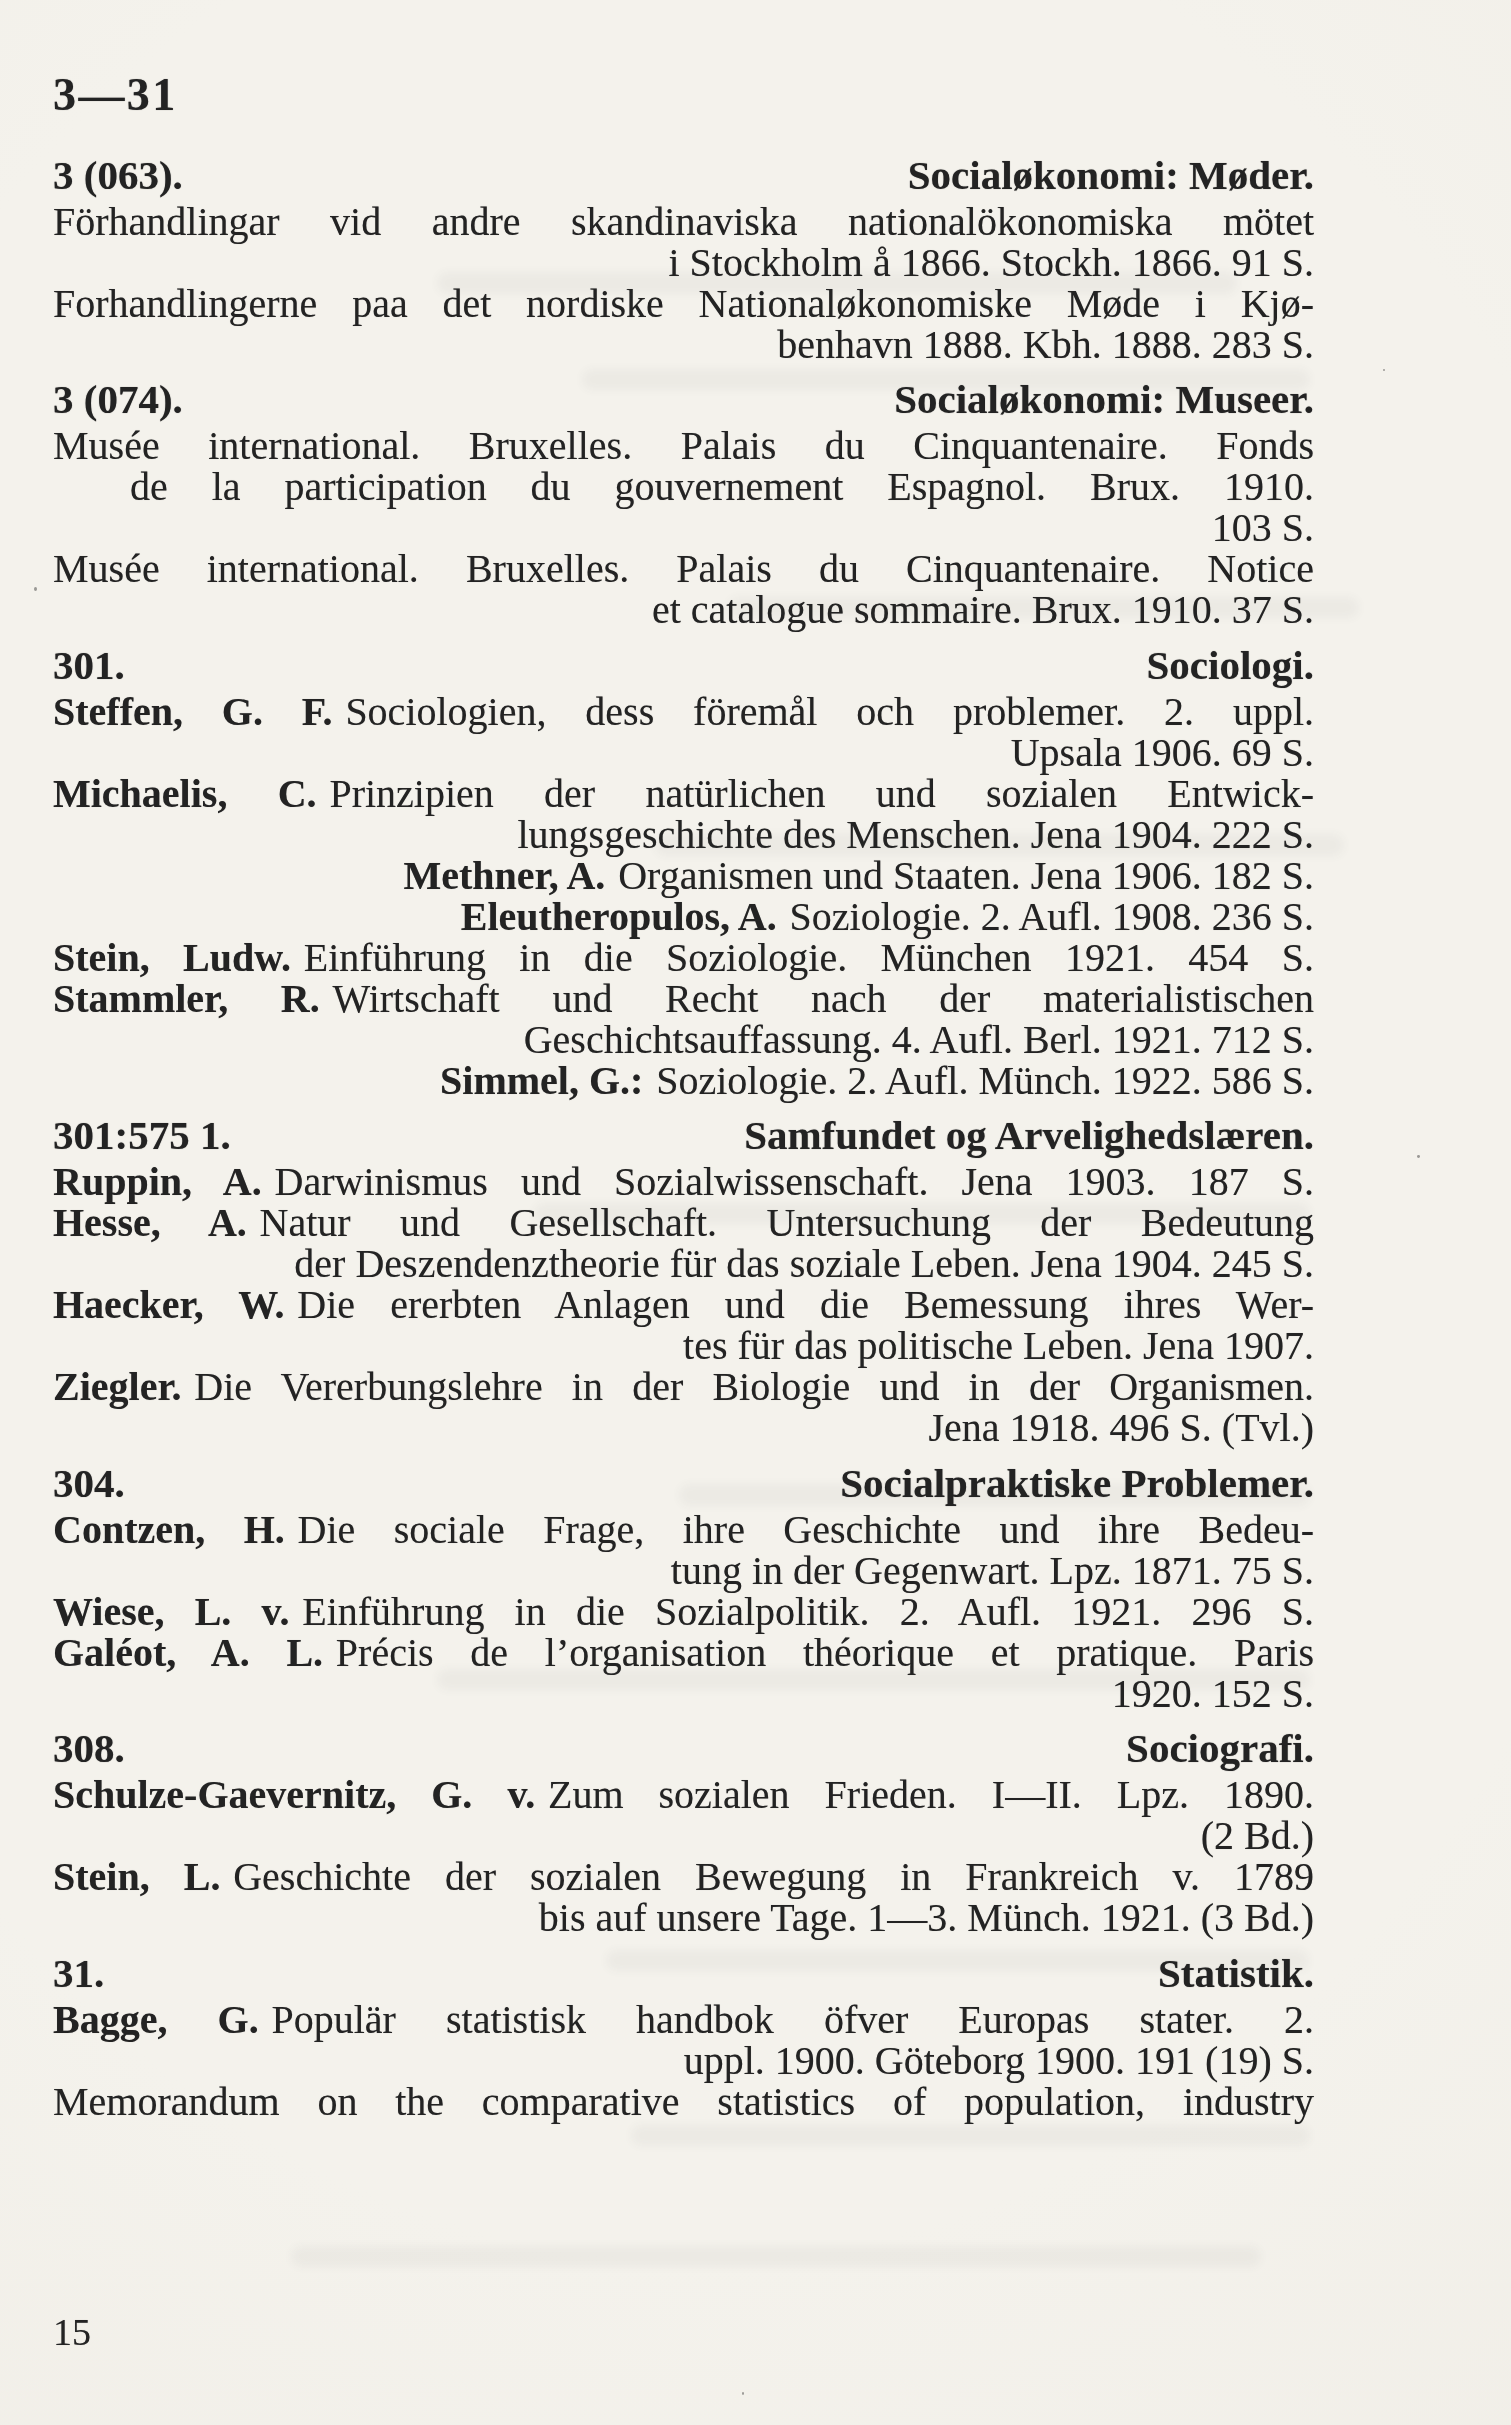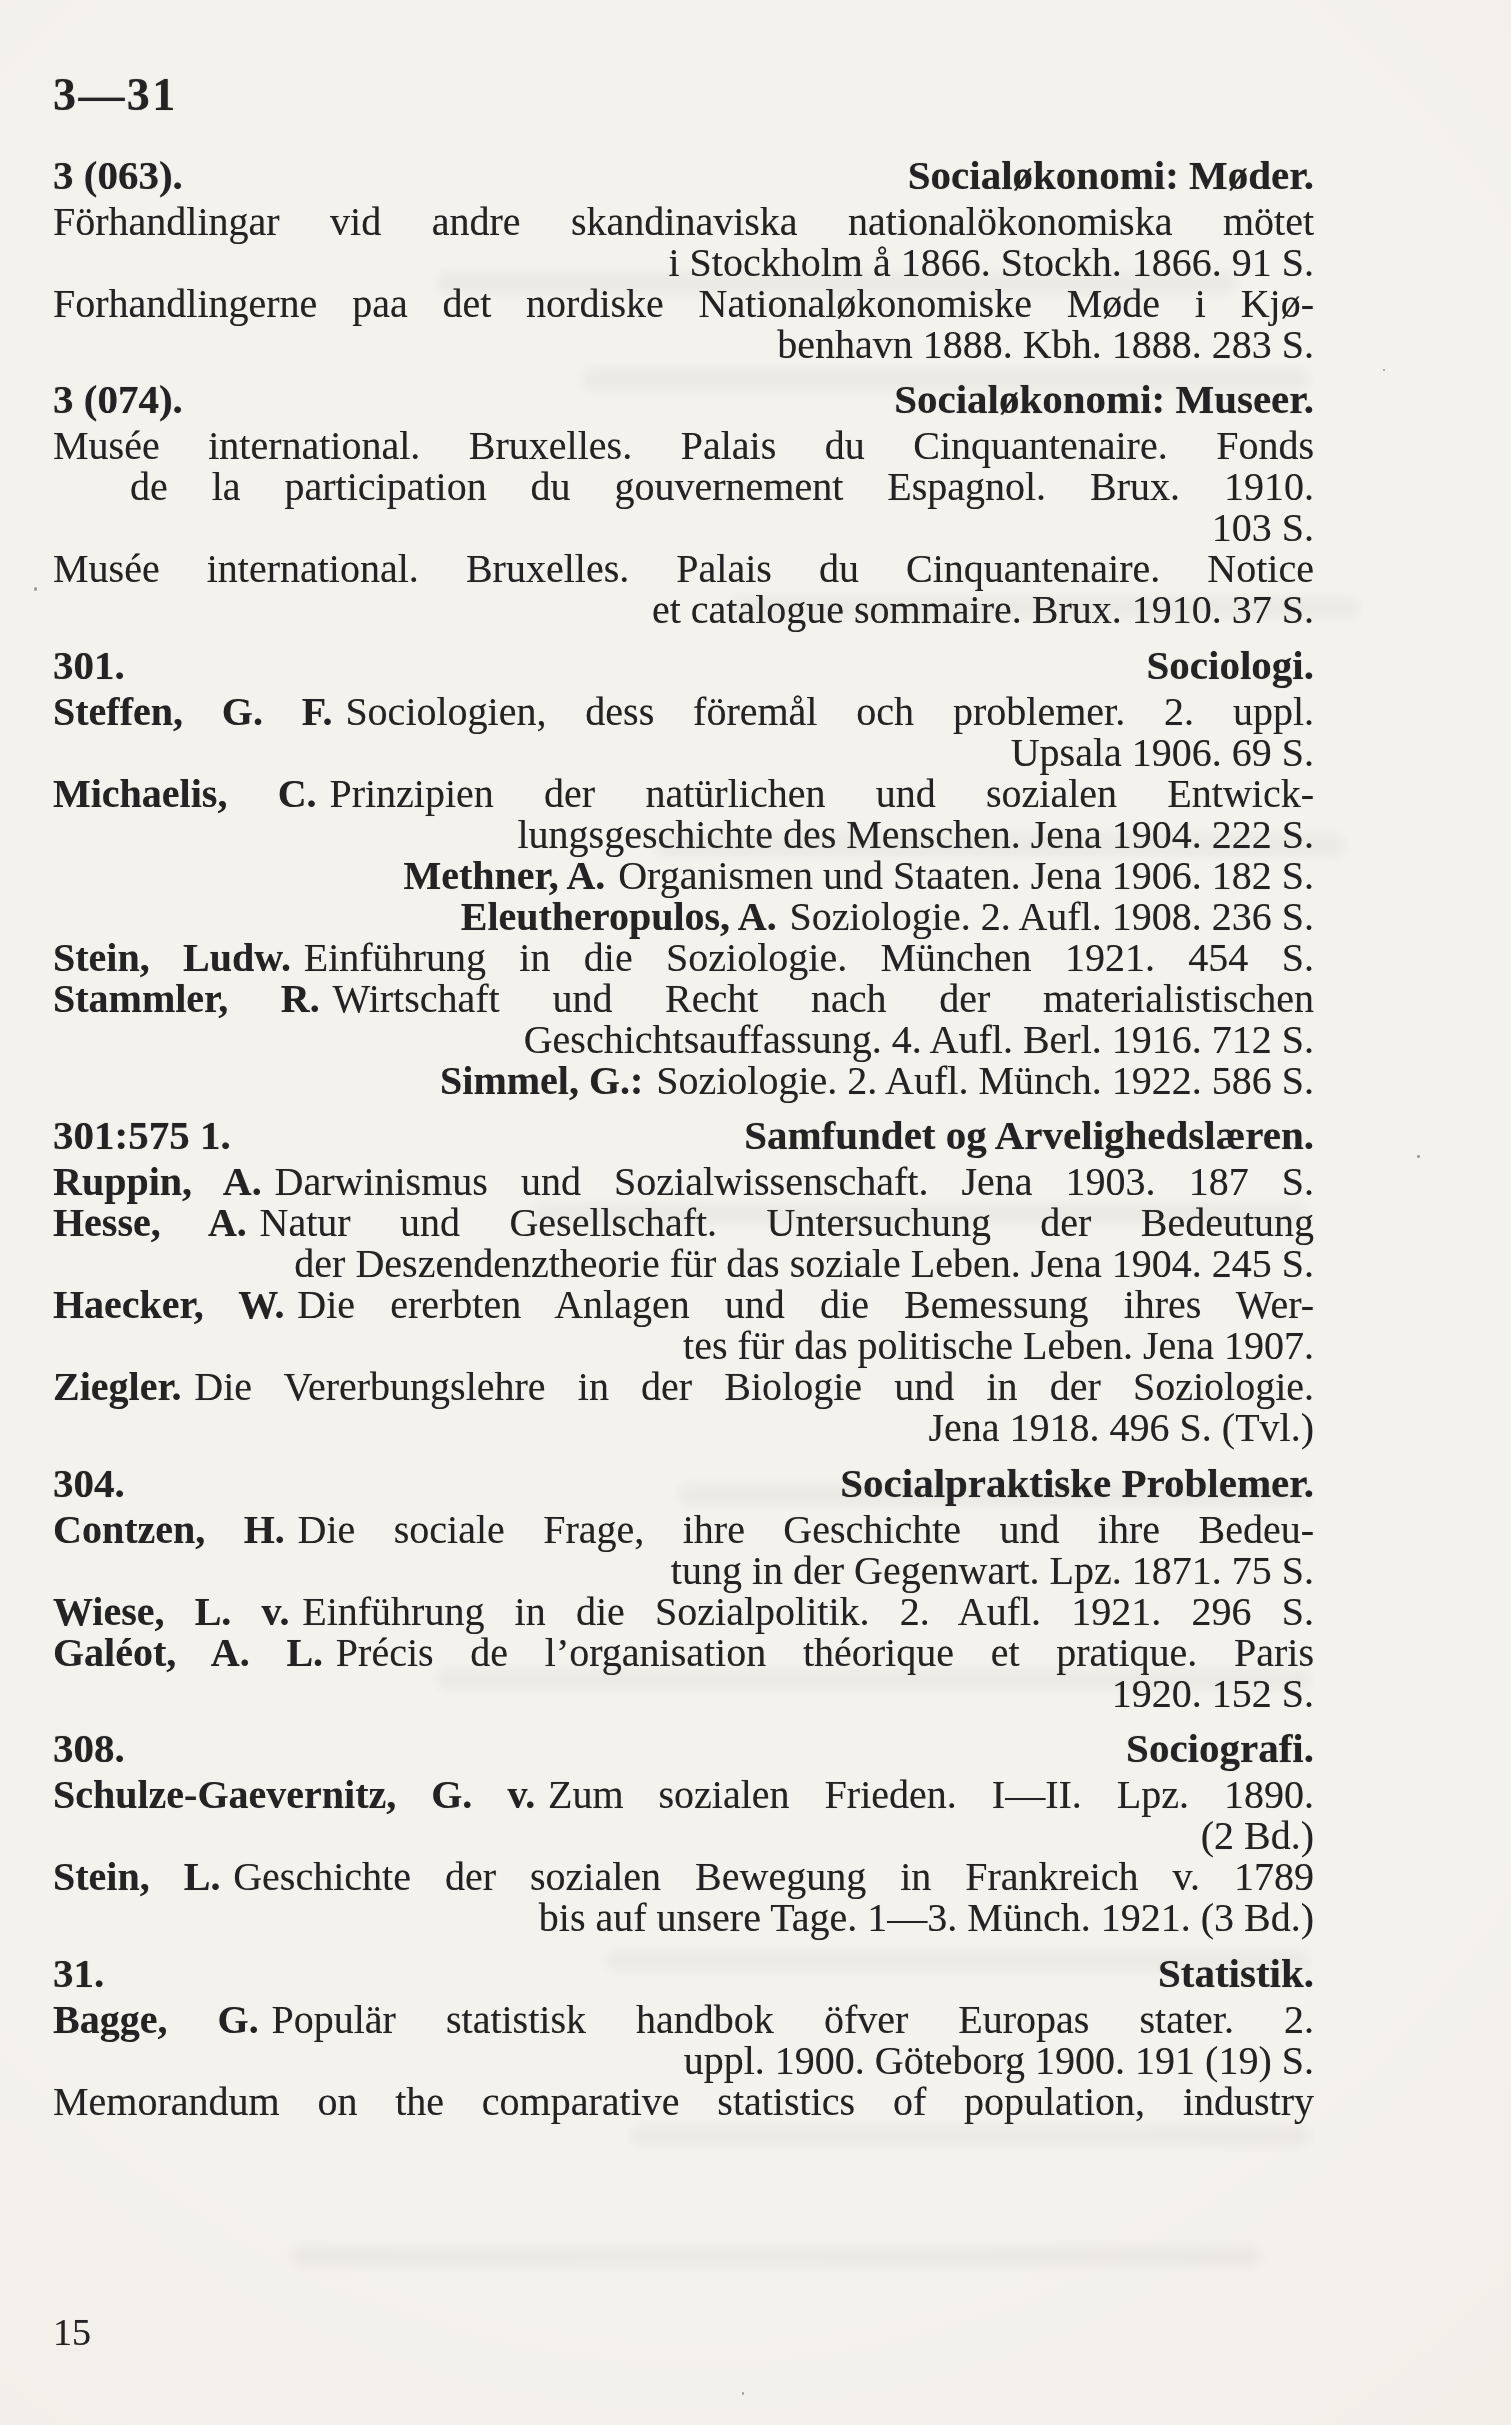--- a/index.html
+++ b/index.html
@@ -123,21 +123,21 @@
         <div class="ln last"><span class="au">Methner, A.</span><span class="tx">Organismen und Staaten.  Jena 1906.  182 S.</span></div>
       </div>
       <div class="entry">
         <div class="ln last"><span class="au">Eleutheropulos, A.</span><span class="tx">Soziologie.  2. Aufl.  1908.  236 S.</span></div>
       </div>
       <div class="entry">
         <div class="ln just"><span class="au">Stein, Ludw.</span><span class="tx">Einführung in die Soziologie.  München 1921.  454 S.</span></div>
       </div>
       <div class="entry">
         <div class="ln just"><span class="au">Stammler, R.</span><span class="tx">Wirtschaft und Recht nach der materialistischen</span></div>
-        <div class="ln cont last"><span class="tx">Geschichtsauffassung.  4. Aufl.  Berl. 1916.  712 S.</span></div>
+        <div class="ln cont last"><span class="tx">Geschichtsauffassung.  4. Aufl.  Berl. 1921.  712 S.</span></div>
       </div>
       <div class="entry">
         <div class="ln last"><span class="au">Simmel, G.:</span><span class="tx">Soziologie.  2. Aufl.  Münch.  1922.  586 S.</span></div>
       </div>
     </div>
 
     <div class="section">
       <div class="sec-head">
         <span class="code">301:575 1.</span>
         <span class="ttl">Samfundet og Arvelighedslæren.</span>
@@ -147,21 +147,21 @@
       </div>
       <div class="entry">
         <div class="ln just"><span class="au">Hesse, A.</span><span class="tx">Natur und Gesellschaft.  Untersuchung der Bedeutung</span></div>
         <div class="ln cont last"><span class="tx">der Deszendenztheorie für das soziale Leben. Jena 1904.  245 S.</span></div>
       </div>
       <div class="entry">
         <div class="ln just"><span class="au">Haecker, W.</span><span class="tx">Die ererbten Anlagen und die Bemessung ihres Wer-</span></div>
         <div class="ln cont last"><span class="tx">tes für das politische Leben.  Jena 1907.</span></div>
       </div>
       <div class="entry">
-        <div class="ln just"><span class="au">Ziegler.</span><span class="tx">Die Vererbungslehre in der Biologie und in der Soziologie.</span></div>
+        <div class="ln just"><span class="au">Ziegler.</span><span class="tx">Die Vererbungslehre in der Biologie und in der Organismen.</span></div>
         <div class="ln cont last"><span class="tx">Jena 1918.  496 S.  (Tvl.)</span></div>
       </div>
     </div>
 
     <div class="section">
       <div class="sec-head">
         <span class="code">304.</span>
         <span class="ttl">Socialpraktiske Problemer.</span>
       </div>
       <div class="entry">

